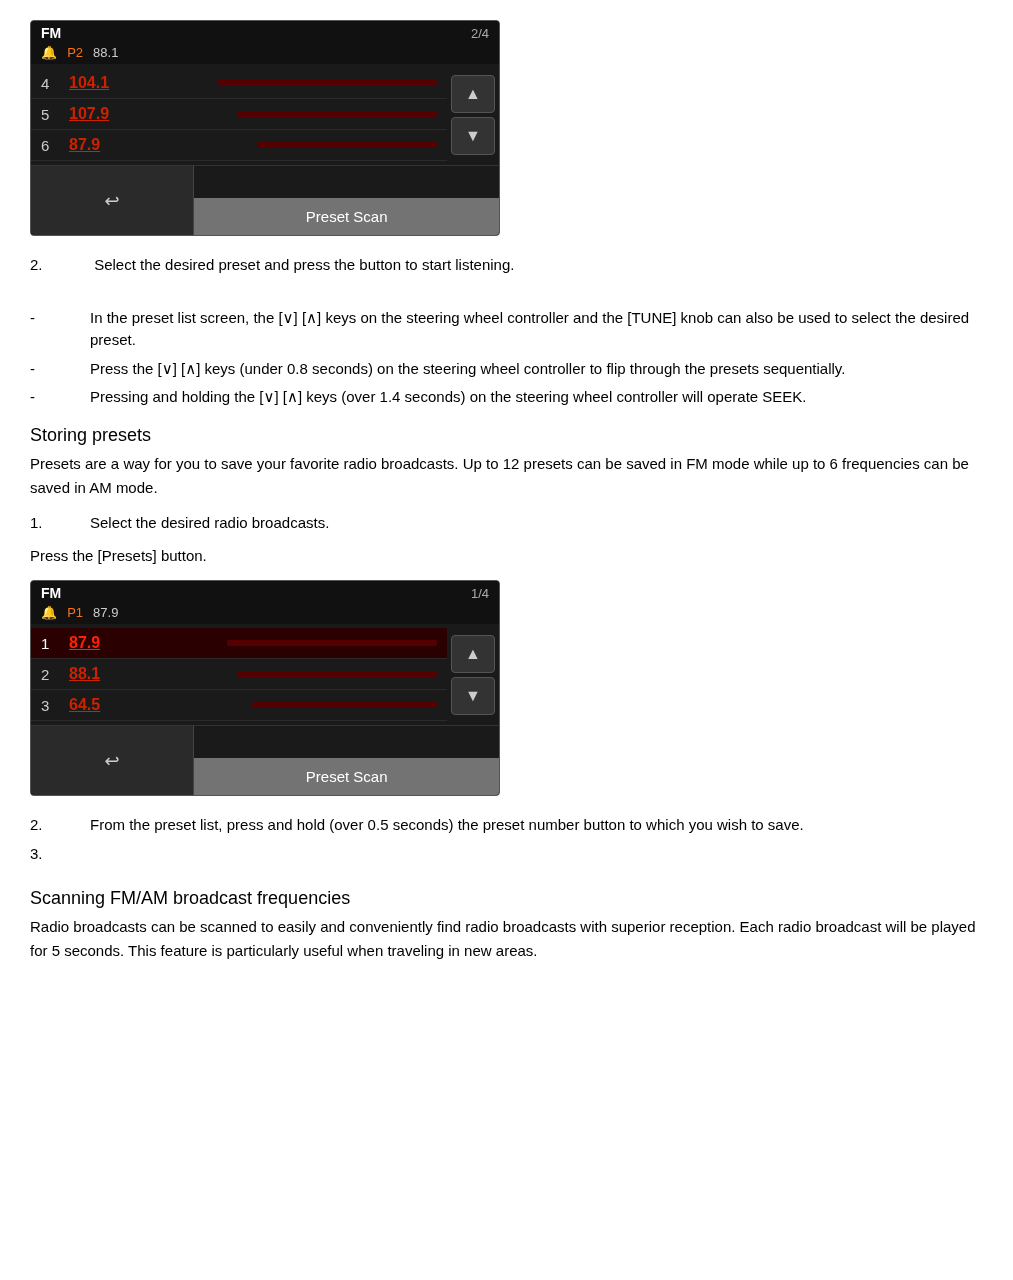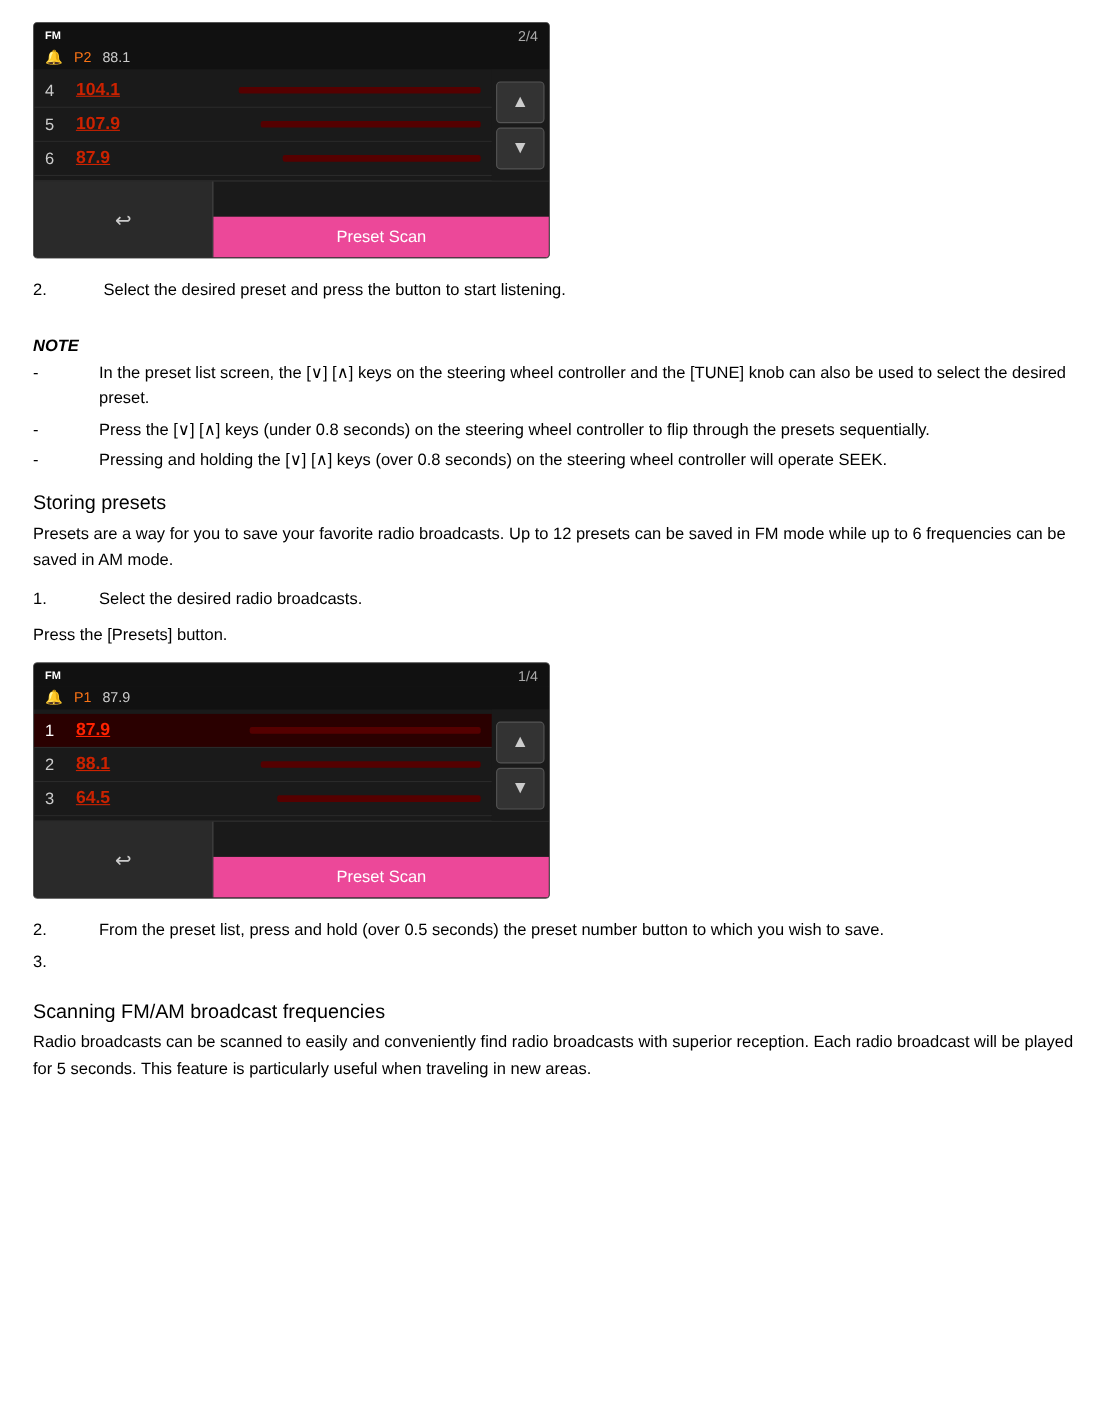--- a/index.html
+++ b/index.html
@@ -26,21 +26,21 @@
     .radio-header {
       background: #111;
       padding: 4px 10px 2px 10px;
       display: flex;
       align-items: center;
       justify-content: space-between;
     }
 
     .radio-header .fm-label {
       color: #ffffff;
-      font-size: 10px;
+      font-size: 14px;
       font-weight: bold;
     }
 
     .radio-header .header-right {
       color: #aaa;
       font-size: 13px;
     }
 
     .radio-subheader {
       background: #111;
@@ -163,21 +163,21 @@
       cursor: pointer;
     }
 
     .footer-back-btn .back-icon {
       color: #ccc;
       font-size: 18px;
     }
 
     .footer-preset-btn {
       flex: 2;
-      background: #ec4899;
+      background: #737373;
       border: none;
       padding: 10px;
       display: flex;
       align-items: center;
       justify-content: center;
       cursor: pointer;
       margin-top: 32px;
     }
 
     .footer-preset-btn span {
@@ -306,32 +306,31 @@
 </div>
 
 
 <div class="step-text">
   <span class="step-num">2.</span>
   <span>Select the desired preset and press the button to start listening.</span>
 </div>
 
 
 <div class="note-section">
-  <div class="note-title">NOTE</div>
   <div class="note-item">
     <span class="note-dash">-</span>
     <span class="note-content">In the preset list screen, the [∨] [∧] keys on the steering wheel controller and the [TUNE] knob can also be used to select the desired preset.</span>
   </div>
   <div class="note-item">
     <span class="note-dash">-</span>
     <span class="note-content">Press the [∨] [∧] keys (under 0.8 seconds) on the steering wheel controller to flip through the presets sequentially.</span>
   </div>
   <div class="note-item">
     <span class="note-dash">-</span>
-    <span class="note-content">Pressing and holding the [∨] [∧] keys (over 0.8 seconds) on the steering wheel controller will operate SEEK.</span>
+    <span class="note-content">Pressing and holding the [∨] [∧] keys (over 1.4 seconds) on the steering wheel controller will operate SEEK.</span>
   </div>
 </div>
 
 
 <div class="section-heading">Storing presets</div>
 <div class="section-para">Presets are a way for you to save your favorite radio broadcasts. Up to 12 presets can be saved in FM mode while up to 6 frequencies can be saved in AM mode.</div>
 
 
 <div class="numbered-step">
   <span class="num">1.</span>

